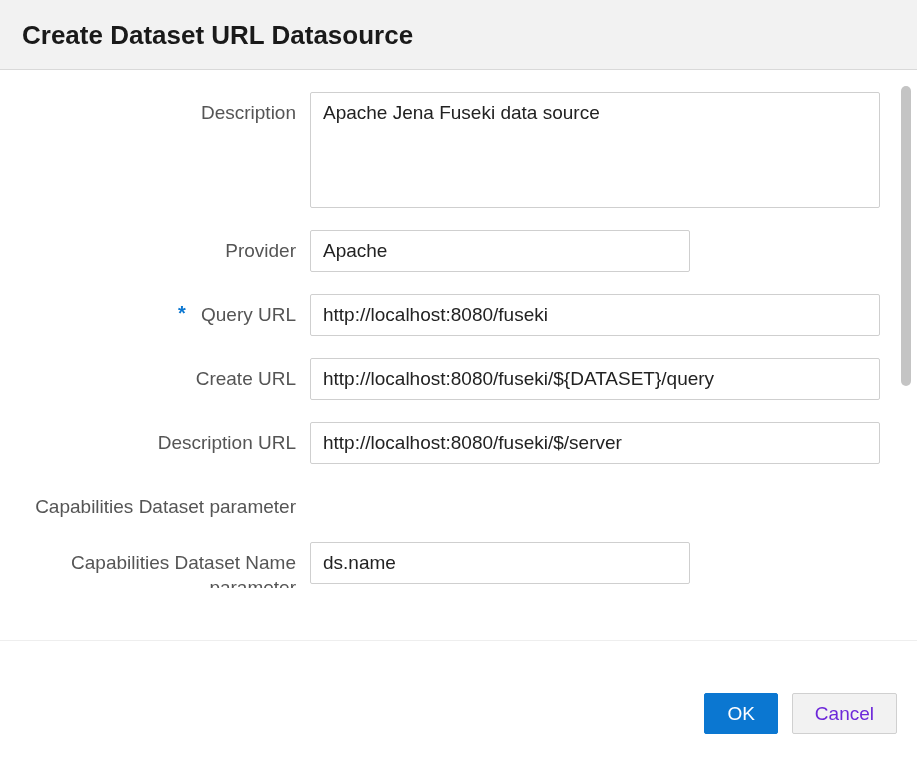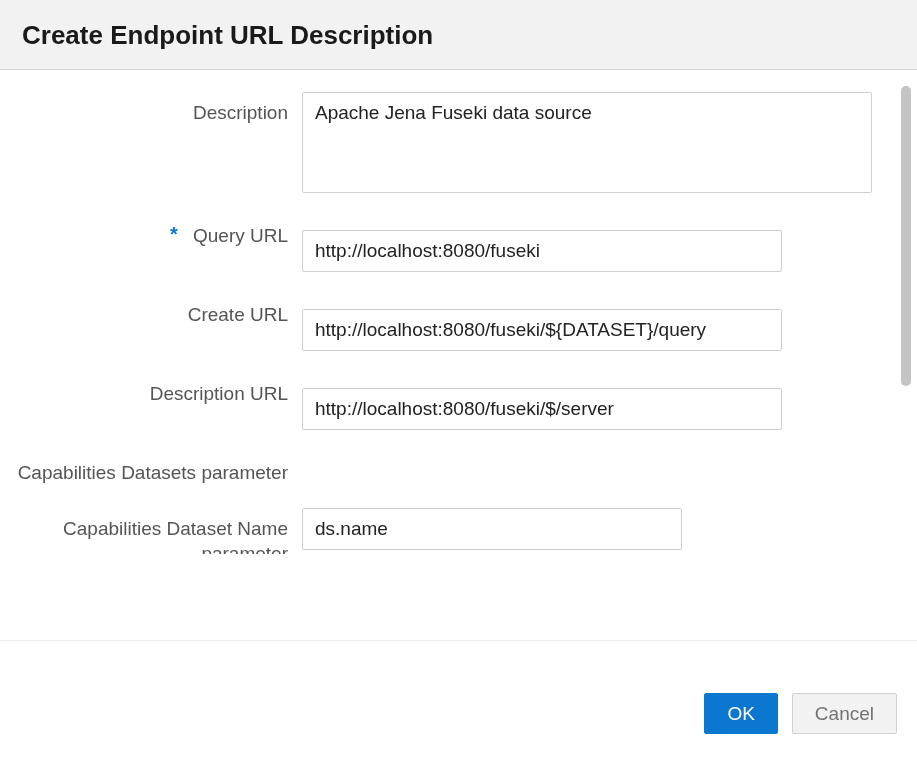--- a/index.html
+++ b/index.html
@@ -36,21 +36,21 @@
     overflow: hidden;
   }
   .form-scroll {
     position: absolute;
     top: 0;
     left: 0;
     right: 22px;
     bottom: 0;
     overflow: hidden;
     padding-top: 22px;
-    padding-left: 2px;
+    padding-left: 10px;
     padding-right: 10px;
   }
   .scrollbar-track {
     position: absolute;
     top: 16px;
     right: 6px;
     width: 10px;
     height: 390px;
     border-radius: 5px;
     background: transparent;
@@ -95,25 +95,25 @@
     font-size: 19px;
     color: #222;
     border: 1px solid #cfcfcf;
     border-radius: 2px;
     padding: 8px 12px;
     background: #fff;
     outline: none;
   }
   textarea.field {
     width: 570px;
-    height: 101px;
+    height: 116px;
     resize: none;
     line-height: 1.3;
   }
-  input.field.full { width: 480px; height: 42px; margin-top: 15px; }
+  input.field.full { width: 570px; height: 42px; }
   input.field.med { width: 380px; height: 42px; }
   input.field.focused { }
   .footer {
     flex: 0 0 auto;
     display: flex;
     justify-content: flex-end;
     align-items: center;
     padding: 16px 20px 24px 20px;
     gap: 14px;
     border-top: 1px solid #eee;
@@ -128,49 +128,55 @@
     line-height: 1;
     margin-top: 36px;
   }
   .btn-primary {
     background: #0b77d1;
     color: #fff;
     border-color: #0b77d1;
   }
   .btn-secondary {
     background: #f2f2f2;
-    color: #737373;
+    color: #6d28d9;
     border-color: #d0d0d0;
   }
   
   .cutoff {
     overflow: hidden;
     max-height: 46px;
   }
 </style>
 </head>
 <body>
 
 <div class="dialog">
 
   <div class="header">
-    <h1>Create Endpoint URL Description</h1>
+    <h1>Create Dataset URL Datasource</h1>
   </div>
 
   <div class="body-wrap">
 
     <div class="form-scroll">
 
       <div class="row">
         <div class="label-col">Description</div>
         <div class="input-col">
           <textarea class="field" style="">Apache Jena Fuseki data source</textarea>
         </div>
       </div>
 
+      <div class="row">
+        <div class="label-col">Provider</div>
+        <div class="input-col">
+          <input class="field med" type="text" value="Apache" style="">
+        </div>
+      </div>
 
       <div class="row">
         <div class="label-col">
           <span class="req-star">*</span>
           <span>Query URL</span>
         </div>
         <div class="input-col">
           <input class="field full" type="text" value="http://localhost:8080/fuseki" style="">
         </div>
       </div>
@@ -184,21 +190,21 @@
 
 
       <div class="row">
         <div class="label-col">Description URL</div>
         <div class="input-col">
           <input class="field full" type="text" value="http://localhost:8080/fuseki/$/server" style="">
         </div>
       </div>
 
       <div class="row">
-        <div class="label-col">Capabilities Datasets parameter</div>
+        <div class="label-col">Capabilities Dataset parameter</div>
       </div>
 
       <div class="row tight">
         <div class="label-col cutoff">Capabilities Dataset Name parameter</div>
         <div class="input-col">
           <input class="field med focused" type="text" value="ds.name" style="">
         </div>
       </div>
 
     </div>

